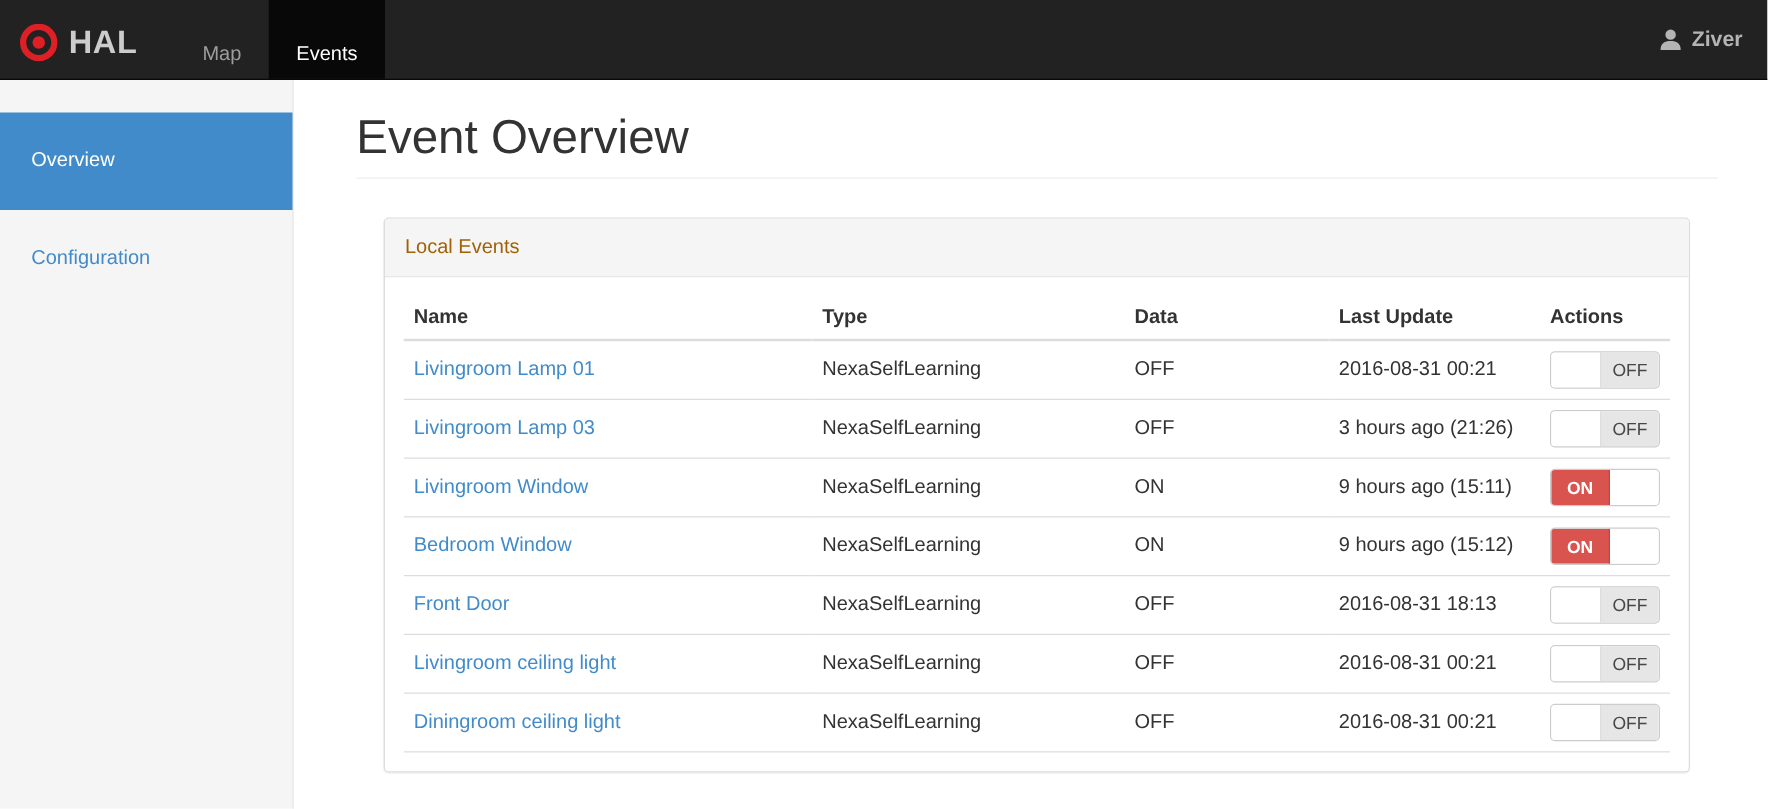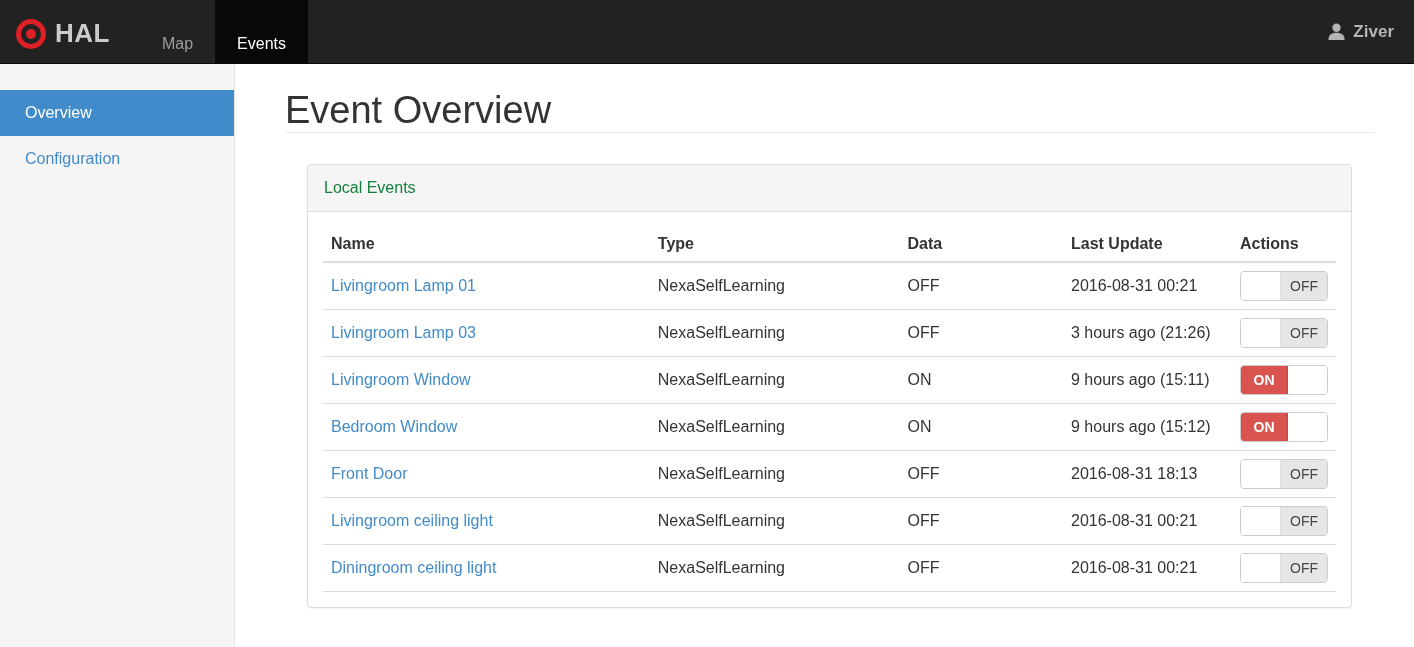--- a/index.html
+++ b/index.html
@@ -41,42 +41,42 @@
   }
 
   
   .sidebar {
     position: absolute; top: 64px; left: 0; bottom: 0; width: 235px;
     background: #f5f5f5; border-right: 1px solid #e4e4e4;
     padding-top: 26px;
   }
   .side-list { list-style: none; }
   .side-list a {
-    display: block; padding: 14px 25px; font-size: 16px;
+    display: block; padding: 30px 25px; font-size: 16px;
     color: #428bca; text-decoration: none; cursor: pointer;
   }
   .side-list li.active a { background: #428bca; color: #ffffff; }
 
   
   .main {
     position: absolute; top: 64px; left: 235px; right: 0; bottom: 0;
     background: #ffffff; padding: 0 40px 0 50px; overflow: hidden;
   }
   .page-title {
     font-size: 38px; font-weight: 400; color: #333333; line-height: 1.1;
-    margin-top: 26px; border-bottom: 1px solid #eeeeee;
+    margin-top: 26px; padding-bottom: 10px; border-bottom: 1px solid #eeeeee;
   }
   .panel {
     margin: 31px 22px 0 22px;
     border: 1px solid #dddddd; border-radius: 4px;
     box-shadow: 0 1px 1px rgba(0,0,0,.05);
     background: #ffffff;
   }
   .panel-heading {
-    background: #f5f5f5; color: #15803d; font-size: 16px;
+    background: #f5f5f5; color: #a16207; font-size: 16px;
     padding: 14px 16px; border-bottom: 1px solid #dddddd;
     border-radius: 3px 3px 0 0;
   }
   .panel-body { padding: 15px; }
 
   table.events { width: 100%; border-collapse: collapse; font-size: 16px; }
   table.events th {
     text-align: left; font-weight: bold; color: #333;
     padding: 8px; border-bottom: 2px solid #dddddd;
   }

